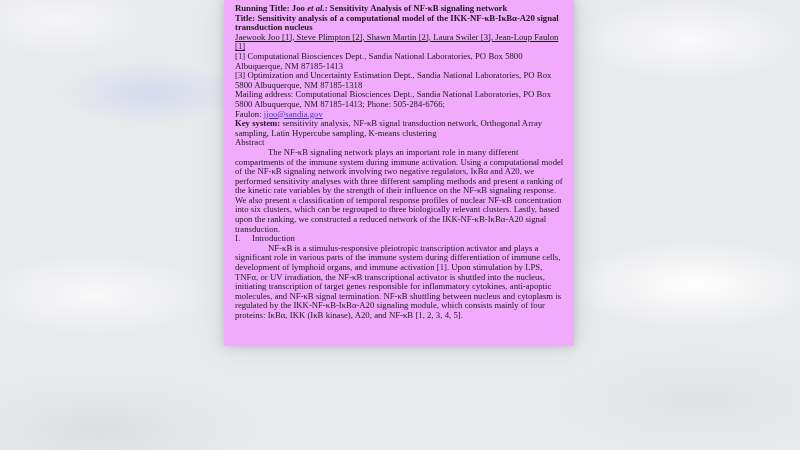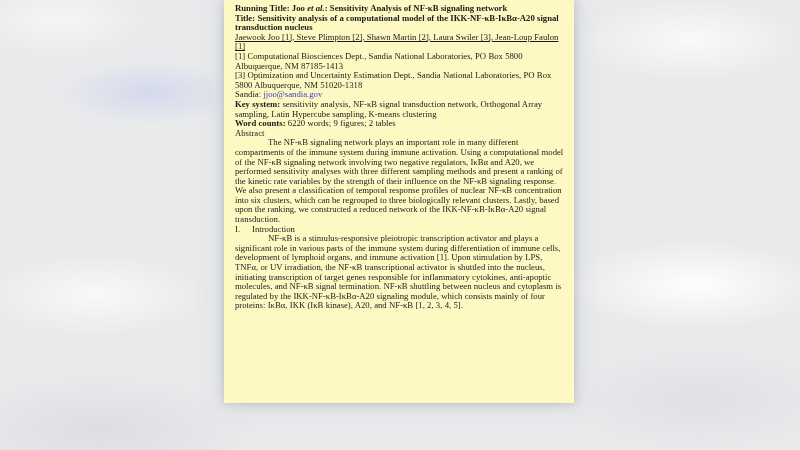--- a/index.html
+++ b/index.html
@@ -13,69 +13,69 @@
     background-image:
       radial-gradient(ellipse 130px 45px at 150px 93px, rgba(198,205,238,0.60) 0%, rgba(198,205,238,0) 70%),
       radial-gradient(ellipse 170px 60px at 695px 285px, rgba(255,255,255,0.95) 0%, rgba(255,255,255,0) 75%),
       radial-gradient(ellipse 150px 55px at 690px 40px, rgba(252,252,254,0.85) 0%, rgba(252,252,254,0) 75%),
       radial-gradient(ellipse 150px 55px at 95px 295px, rgba(252,252,253,0.80) 0%, rgba(252,252,253,0) 75%),
       radial-gradient(ellipse 120px 50px at 60px 20px, rgba(250,250,251,0.70) 0%, rgba(250,250,251,0) 75%),
       radial-gradient(ellipse 210px 75px at 100px 430px, rgba(211,212,216,0.55) 0%, rgba(211,212,216,0) 75%),
       radial-gradient(ellipse 190px 70px at 700px 400px, rgba(214,215,219,0.50) 0%, rgba(214,215,219,0) 75%);
   }
   .page{
-    position:absolute;left:224px;top:0;width:350px;height:403px;
-    box-sizing:border-box;background:#fef9c3;
+    position:absolute;left:224px;top:0;width:350px;height:346px;
+    box-sizing:border-box;background:#f0abfc;
     box-shadow:0 0 9px rgba(95,100,115,0.30), 0 0 26px rgba(120,125,140,0.18);
     padding:4px 10px 0 11px;
     font-size:8.7px;line-height:9.6px;color:#1b1b1b;
     text-align:left;word-spacing:0.1px;
   }
   .page p, .page div{margin:0;}
   .b{font-weight:bold;}
   .i{font-style:italic;}
   .running{font-weight:bold;margin:0 0 8px 0;}
   .titleblock{font-weight:bold;margin:0 0 11px 0;}
   .authors{margin:0 0 9px 0;text-decoration:underline;}
   .affils{margin:0 0 11px 0;}
   .mailing{margin:0 0 10px 0;}
   .keywords{margin:0 0 9px 0;}
   .wordcounts{margin:0 0 10px 0;}
   .abs-head{font-weight:normal;margin:0 0 2px 0;}
   .abs-body{margin:0 0 14px 0;text-indent:33px;}
   .intro-head{font-weight:normal;margin:0 0 12px 15px;}
   .intro-head .num{display:inline-block;width:17px;}
   .intro-body{text-indent:33px;}
-  a.email{color:#3a3ac8;cursor:pointer;}
+  a.email{color:#3a3ac8;text-decoration:underline;cursor:pointer;}
 </style>
 </head>
 <body>
 
 <div class="backdrop"></div>
 
 <div class="page">
 
   <p class="running"><span>Running Title: Joo </span><span class="i">et al.</span><span>: Sensitivity Analysis of NF-κB signaling network</span></p>
 
   <p class="titleblock">Title: Sensitivity analysis of a computational model of the IKK-NF-κB-IκBα-A20 signal transduction nucleus</p>
 
   <p class="authors">Jaewook Joo [1], Steve Plimpton [2], Shawn Martin [2], Laura Swiler [3], Jean-Loup Faulon [1]</p>
 
   <div class="affils">
     <div>[1] Computational Biosciences Dept., Sandia National Laboratories, PO Box 5800 Albuquerque, NM 87185-1413</div>
-    <div>[3] Optimization and Uncertainty Estimation Dept., Sandia National Laboratories, PO Box 5800 Albuquerque, NM 51020-1318</div>
+    <div>[3] Optimization and Uncertainty Estimation Dept., Sandia National Laboratories, PO Box 5800 Albuquerque, NM 87185-1318</div>
   </div>
 
   <div class="mailing">
-    <div><span>Sandia: </span><a class="email">jjoo@sandia.gov</a></div>
+    <div>Mailing address: Computational Biosciences Dept., Sandia National Laboratories, PO Box 5800 Albuquerque, NM 87185-1413; Phone: 505-284-6766;</div>
+    <div><span>Faulon: </span><a class="email">jjoo@sandia.gov</a></div>
   </div>
 
   <p class="keywords"><span class="b">Key system:</span><span> sensitivity analysis, NF-κB signal transduction network, Orthogonal Array sampling, Latin Hypercube sampling, K-means clustering</span></p>
 
-  <p class="wordcounts"><span class="b">Word counts:</span><span> 6220 words; 9 figures; 2 tables</span></p>
 
   <p class="abs-head">Abstract</p>
   <p class="abs-body">The NF-κB signaling network plays an important role in many different compartments of the immune system during immune activation. Using a computational model of the NF-κB signaling network involving two negative regulators, IκBα and A20, we performed sensitivity analyses with three different sampling methods and present a ranking of the kinetic rate variables by the strength of their influence on the NF-κB signaling response. We also present a classification of temporal response profiles of nuclear NF-κB concentration into six clusters, which can be regrouped to three biologically relevant clusters. Lastly, based upon the ranking, we constructed a reduced network of the IKK-NF-κB-IκBα-A20 signal transduction.</p>
 
   <p class="intro-head"><span class="num">I.</span><span>Introduction</span></p>
 
   <p class="intro-body">NF-κB is a stimulus-responsive pleiotropic transcription activator and plays a significant role in various parts of the immune system during differentiation of immune cells, development of lymphoid organs, and immune activation [1]. Upon stimulation by LPS, TNFα, or UV irradiation, the NF-κB transcriptional activator is shuttled into the nucleus, initiating transcription of target genes responsible for inflammatory cytokines, anti-apoptic molecules, and NF-κB signal termination. NF-κB shuttling between nucleus and cytoplasm is regulated by the IKK-NF-κB-IκBα-A20 signaling module, which consists mainly of four proteins: IκBα, IKK (IκB kinase), A20, and NF-κB [1, 2, 3, 4, 5].</p>
 
 </div>
 

